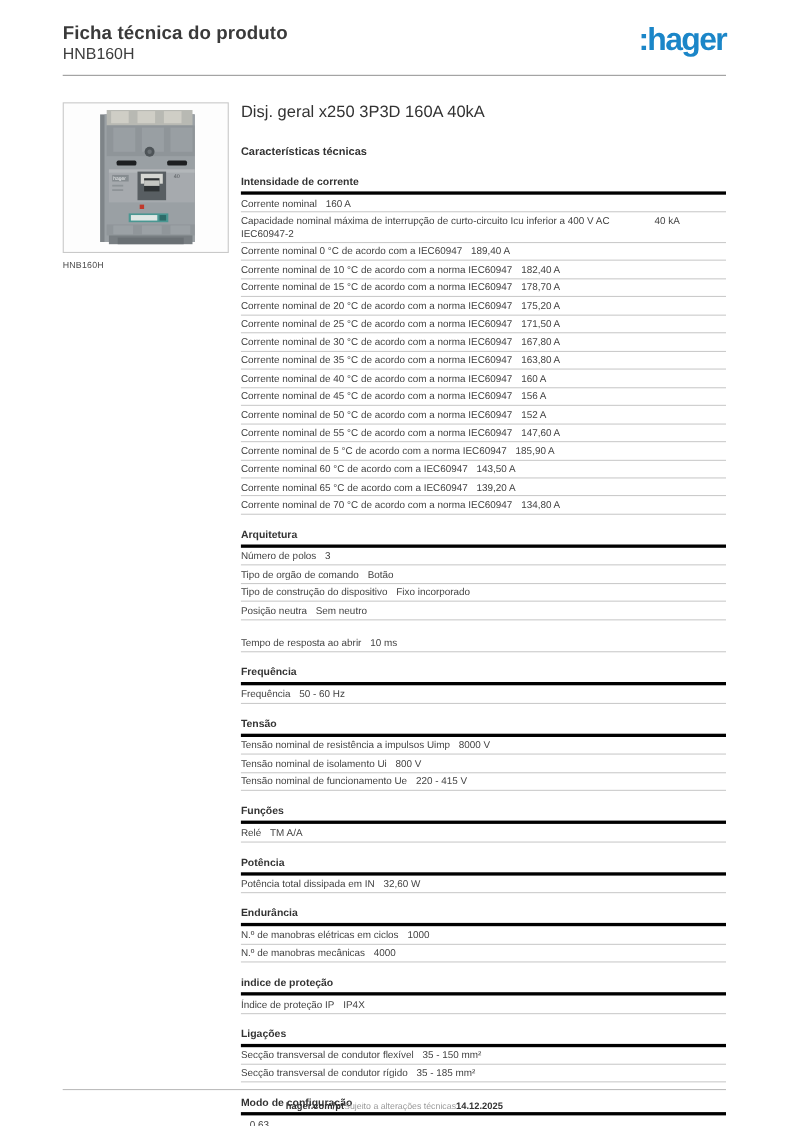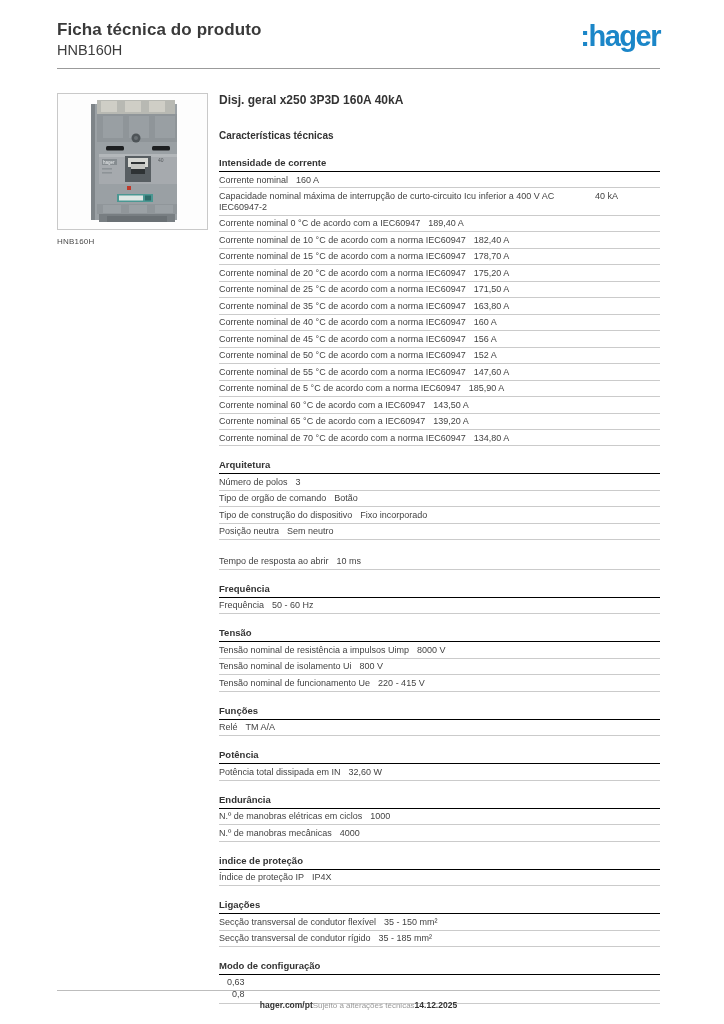--- a/index.html
+++ b/index.html
@@ -17,26 +17,26 @@
   .hdr-sub { font-size:14.5px; color:#3d3d3d; margin-top:2px; }
   .logo { font-size:29px; font-weight:bold; color:#1b86c8; letter-spacing:-1.5px; line-height:1; margin-top:2px; }
 
   
   .content { display:flex; margin-top:24px; }
   .leftcol { width:162px; flex:0 0 162px; }
   .imgbox { width:151px; height:137px; border:1px solid #c9c9c9; background:#fdfdfd; display:flex; align-items:center; justify-content:center; overflow:hidden; }
   .imgcaption { font-size:8px; color:#4a4a4a; margin-top:7px; letter-spacing:0.2px; }
   .rightcol { flex:1 1 auto; min-width:0; }
 
-  .prod-title { font-size:12px; font-weight:bold; color:#333; }
+  .prod-title { font-size:15px; font-weight:normal; color:#333; }
   .char-title { font-size:10px; font-weight:bold; color:#333; margin-top:23px; }
 
   .section { margin-top:13px; }
   .section:first-of-type { margin-top:16px; }
-  .sec-title { font-size:9.5px; font-weight:bold; color:#333; padding-bottom:3px; border-bottom:1px solid #000000; }
+  .sec-title { font-size:9.5px; font-weight:bold; color:#333; padding-bottom:3px; border-bottom:3px solid #000000; }
   .t-row { display:flex; align-items:flex-start; padding:2.5px 0 2px 0; border-bottom:1px solid #cbcbcb; }
   .t-label { font-size:9px; color:#434343; line-height:1.22; max-width:368px; }
   .t-value { font-size:9px; color:#434343; line-height:1.22; text-align:right; white-space:nowrap; padding-left:8px; }
   .t-value.multi { white-space:normal; }
   .t-value.multi div { line-height:1.3; }
 
   
   .footer { position:absolute; left:57px; right:57px; bottom:14px; border-top:1px solid #bdbdbd; padding-top:9px; display:flex; justify-content:center; align-items:baseline; }
   .f-left { font-size:8.5px; font-weight:bold; color:#333; }
   .f-center { font-size:8px; color:#9a9a9a; }
@@ -143,20 +143,24 @@
             </div>
             <div class="t-row">
               <div class="t-label">Corrente nominal de 20 °C de acordo com a norma IEC60947</div>
               <div class="t-value">175,20 A</div>
             </div>
             <div class="t-row">
               <div class="t-label">Corrente nominal de 25 °C de acordo com a norma IEC60947</div>
               <div class="t-value">171,50 A</div>
             </div>
             <div class="t-row">
+              <div class="t-label">Corrente nominal de 30 °C de acordo com a norma IEC60947</div>
+              <div class="t-value">167,80 A</div>
+            </div>
+            <div class="t-row">
               <div class="t-label">Corrente nominal de 35 °C de acordo com a norma IEC60947</div>
               <div class="t-value">163,80 A</div>
             </div>
             <div class="t-row">
               <div class="t-label">Corrente nominal de 40 °C de acordo com a norma IEC60947</div>
               <div class="t-value">160 A</div>
             </div>
             <div class="t-row">
               <div class="t-label">Corrente nominal de 45 °C de acordo com a norma IEC60947</div>
               <div class="t-value">156 A</div>

